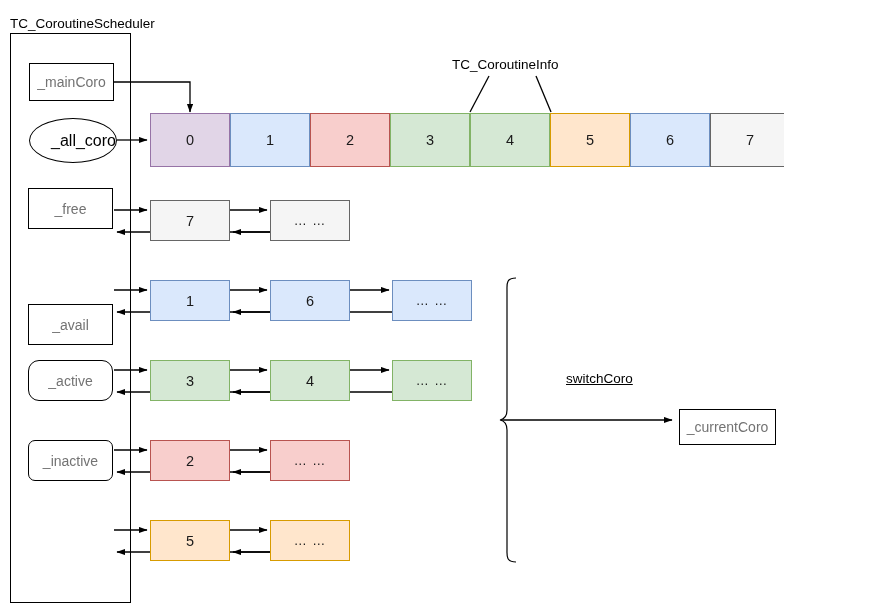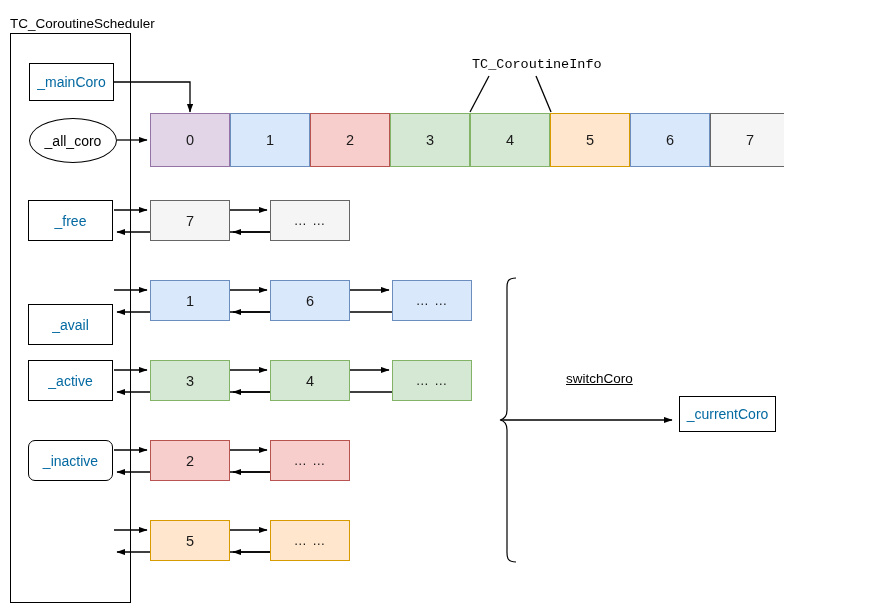--- a/index.html
+++ b/index.html
@@ -34,31 +34,31 @@
     white-space: nowrap;
   }
   
   .box {
     position: absolute;
     box-sizing: border-box;
     display: flex;
     align-items: center;
     justify-content: center;
     font-size: 14px;
-    color: #0369a1;
+    color: #737373;
     background: #ffffff;
     border: 1.4px solid #000000;
   }
   .ellipse {
     position: absolute;
     box-sizing: border-box;
     display: flex;
     align-items: center;
-    justify-content: center;
-    font-size: 14px;
+    justify-content: flex-end;
+    font-size: 16px;
     background: #ffffff;
     border: 1.4px solid #000000;
     border-radius: 50%;
   }
   .container-box {
     position: absolute;
     box-sizing: border-box;
     border: 1.6px solid #000000;
     background: transparent;
   }
@@ -145,21 +145,21 @@
   <div class="container-box" style="left:10px; top:33px; width:121px; height:570px;"></div>
 
   <div class="box" style="left:29px; top:63px; width:85px; height:38px;">
     <span>_mainCoro</span>
   </div>
 
   <div class="ellipse" style="left:29px; top:118px; width:88px; height:45px;">
     <span>_all_coro</span>
   </div>
 
-  <div class="lbl" style="left:472px; top:58px;font-family:Liberation Mono, monospace;">TC_CoroutineInfo</div>
+  <div class="lbl" style="left:452px; top:58px;">TC_CoroutineInfo</div>
 
   <div>
     <div class="cell f-purple" style="left:150px; top:113px; width:80px; height:54px;">
       <span>0</span>
     </div>
     <div class="cell f-blue" style="left:230px; top:113px; width:80px; height:54px;">
       <span>1</span>
     </div>
     <div class="cell f-red" style="left:310px; top:113px; width:80px; height:54px;">
       <span>2</span>
@@ -177,21 +177,21 @@
       <span>6</span>
     </div>
     <div class="cell f-gray" style="left:710px; top:113px; width:80px; height:54px;">
       <span>7</span>
     </div>
     <div class="cell f-white" style="left:790px; top:113px; width:81px; height:54px;">
       <span class="ell-text">… …</span>
     </div>
   </div>
 
-  <div class="box" style="left:28px; top:200px; width:85px; height:41px;justify-content:center;">
+  <div class="box" style="left:28px; top:188px; width:85px; height:41px;justify-content:center;">
     <span>_free</span>
   </div>
   <div class="node f-gray" style="left:150px; top:200px; width:80px; height:41px;">
     <span>7</span>
   </div>
   <div class="node f-gray" style="left:270px; top:200px; width:80px; height:41px;">
     <span class="ell-text">… …</span>
   </div>
 
   <div class="box" style="left:28px; top:280px; width:85px; height:41px;margin-top:24px;">
@@ -200,21 +200,21 @@
   <div class="node f-blue" style="left:150px; top:280px; width:80px; height:41px;">
     <span>1</span>
   </div>
   <div class="node f-blue" style="left:270px; top:280px; width:80px; height:41px;">
     <span>6</span>
   </div>
   <div class="node f-blue" style="left:392px; top:280px; width:80px; height:41px;">
     <span class="ell-text">… …</span>
   </div>
 
-  <div class="box" style="left:28px; top:360px; width:85px; height:41px;">
+  <div class="box" style="left:28px; top:360px; width:85px; height:41px;border-radius:11px;">
     <span>_active</span>
   </div>
   <div class="node f-green" style="left:150px; top:360px; width:80px; height:41px;">
     <span>3</span>
   </div>
   <div class="node f-green" style="left:270px; top:360px; width:80px; height:41px;">
     <span>4</span>
   </div>
   <div class="node f-green" style="left:392px; top:360px; width:80px; height:41px;">
     <span class="ell-text">… …</span>
@@ -232,17 +232,17 @@
 
   <div class="node f-orange" style="left:150px; top:520px; width:80px; height:41px;">
     <span>5</span>
   </div>
   <div class="node f-orange" style="left:270px; top:520px; width:80px; height:41px;">
     <span class="ell-text">… …</span>
   </div>
 
   <div class="lbl" style="left:566px; top:372px;text-decoration:underline;">switchCoro</div>
 
-  <div class="box" style="left:679px; top:396px; width:97px; height:36px;">
+  <div class="box" style="left:679px; top:409px; width:97px; height:36px;">
     <span>_currentCoro</span>
   </div>
 
 </div>
 
 </body></html>

